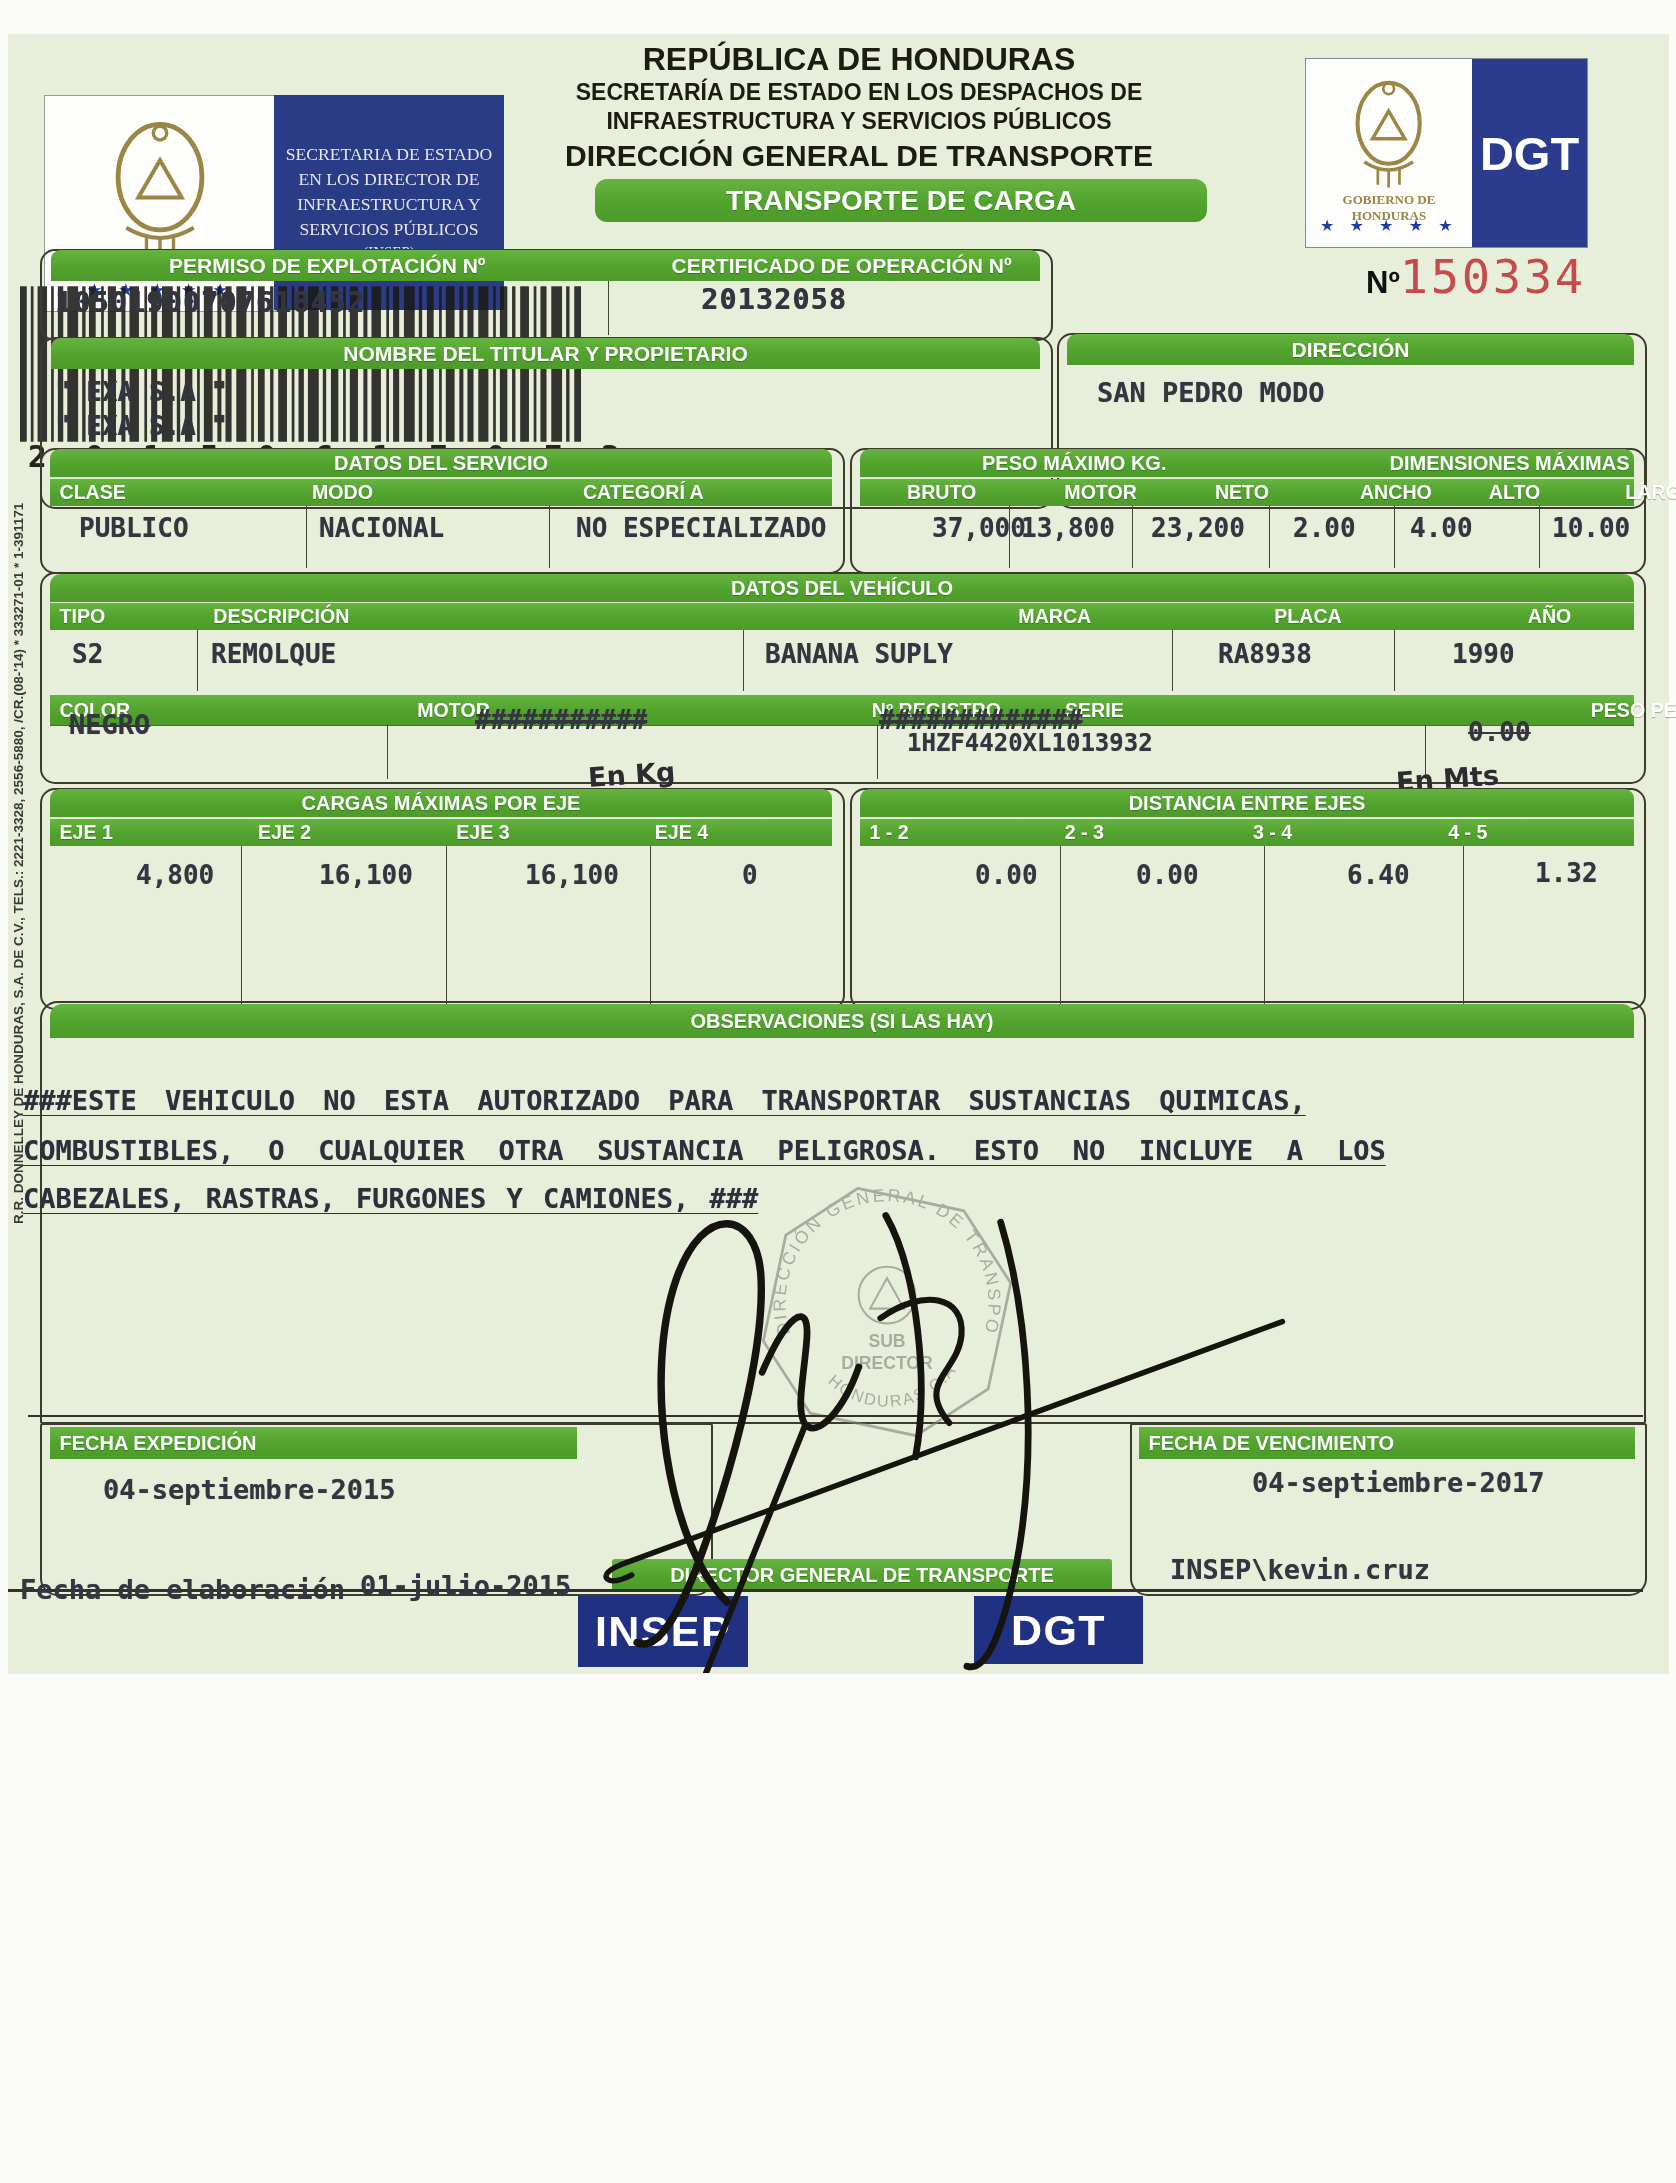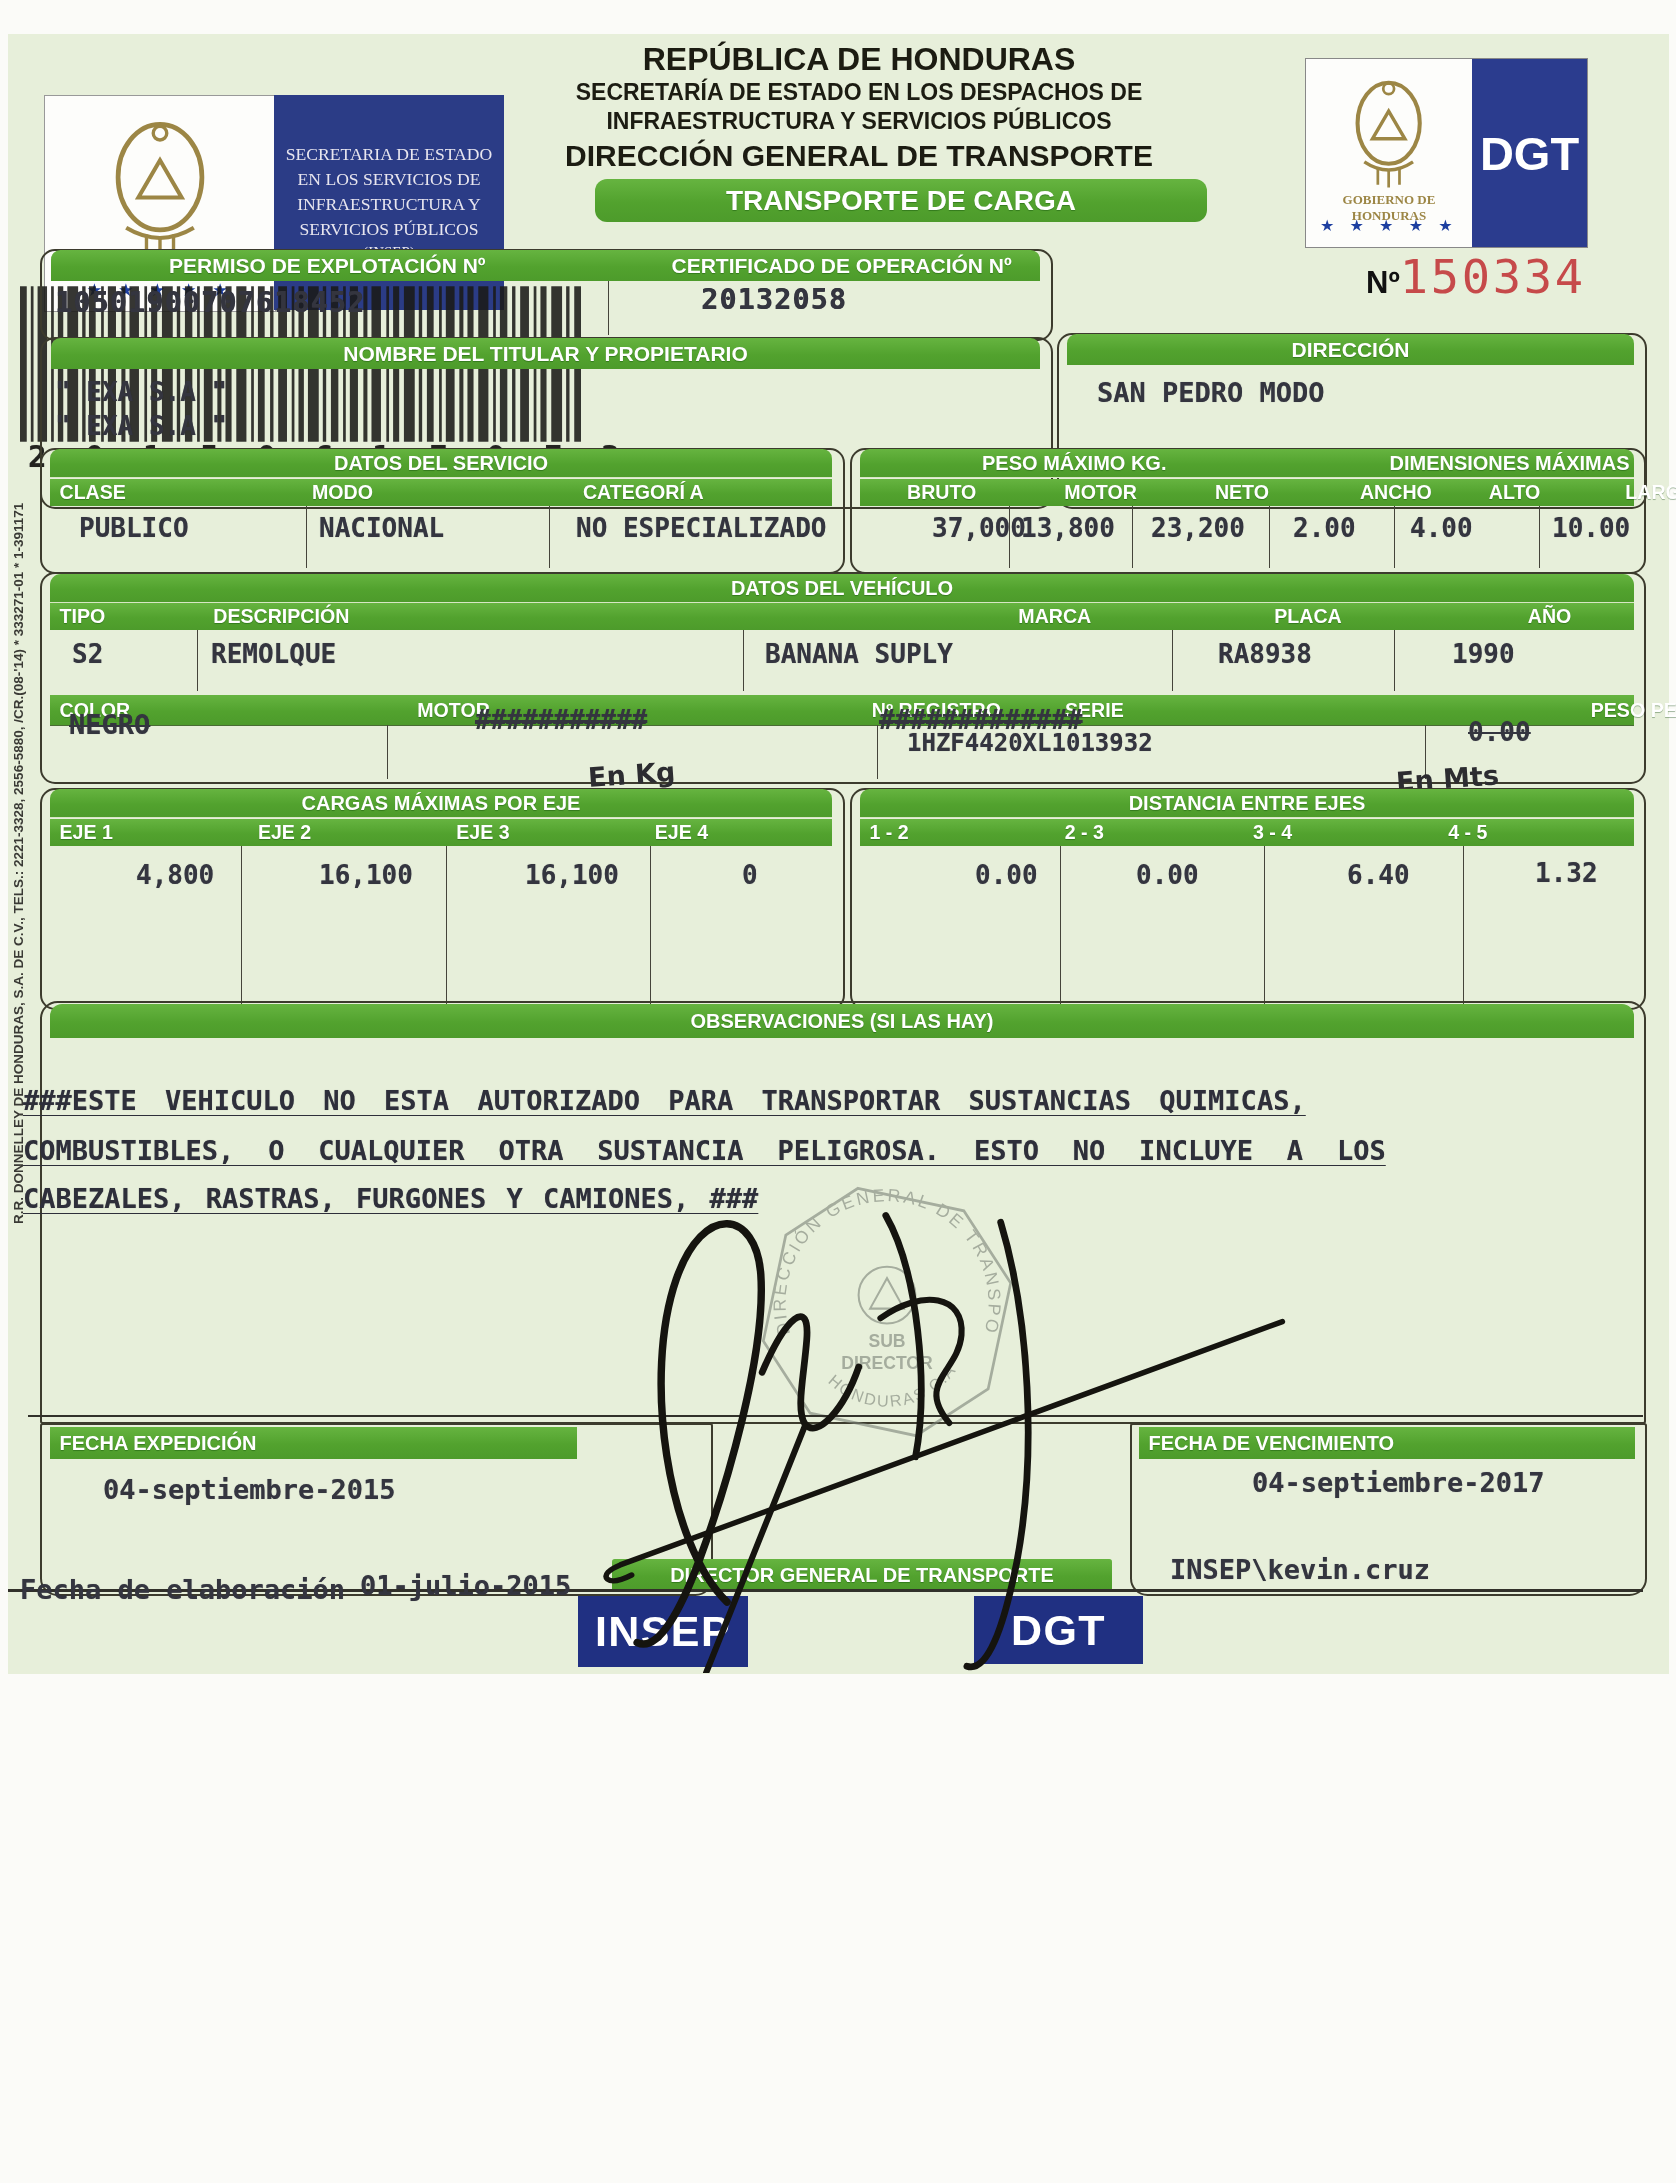--- a/index.html
+++ b/index.html
@@ -46,21 +46,21 @@
         <path d="M120 195 Q170 225 220 195" fill="none" stroke="#9c8645" stroke-width="6"></path>
         <path d="M150 205 L150 240 M170 210 L170 245 M190 205 L190 240" stroke="#9c8645" stroke-width="5"></path>
       </svg>
       <div class="abs gold" style="left:0;top:161px;width:230px;text-align:center;font-family:'Liberation Serif',serif;font-variant:small-caps;font-size:14px;font-weight:bold;">GOBIERNO DE HONDURAS</div>
       <div class="abs stars" style="left:0;top:184px;width:230px;text-align:center;font-size:17.6px;">★ ★ ★ ★ ★</div>
     </div>
     <div class="abs" style="left:230px;top:0;width:230px;height:215px;background:#2b3c86;color:#e8e6ef;
                 font-family:'Liberation Serif',serif;font-variant:small-caps;text-align:center;
                 display:flex;flex-direction:column;justify-content:center;gap:4px;font-size:17.6px;">
       <div>SECRETARIA DE ESTADO</div>
-      <div>EN LOS SERVICIOS DE</div>
+      <div>EN LOS DIRECTOR DE</div>
       <div>INFRAESTRUCTURA Y</div>
       <div>SERVICIOS PÚBLICOS</div>
       <div style="font-size:15px;">(INSEP)</div>
     </div>
   </div>
 
   <div class="abs" style="left:12px;top:252px;width:561px;height:156px;opacity:.88;">
     <svg width="561" height="156" viewBox="0 0 830 230">
       <g fill="#1b1b18">
         <rect x="0" width="10" height="230"></rect>

